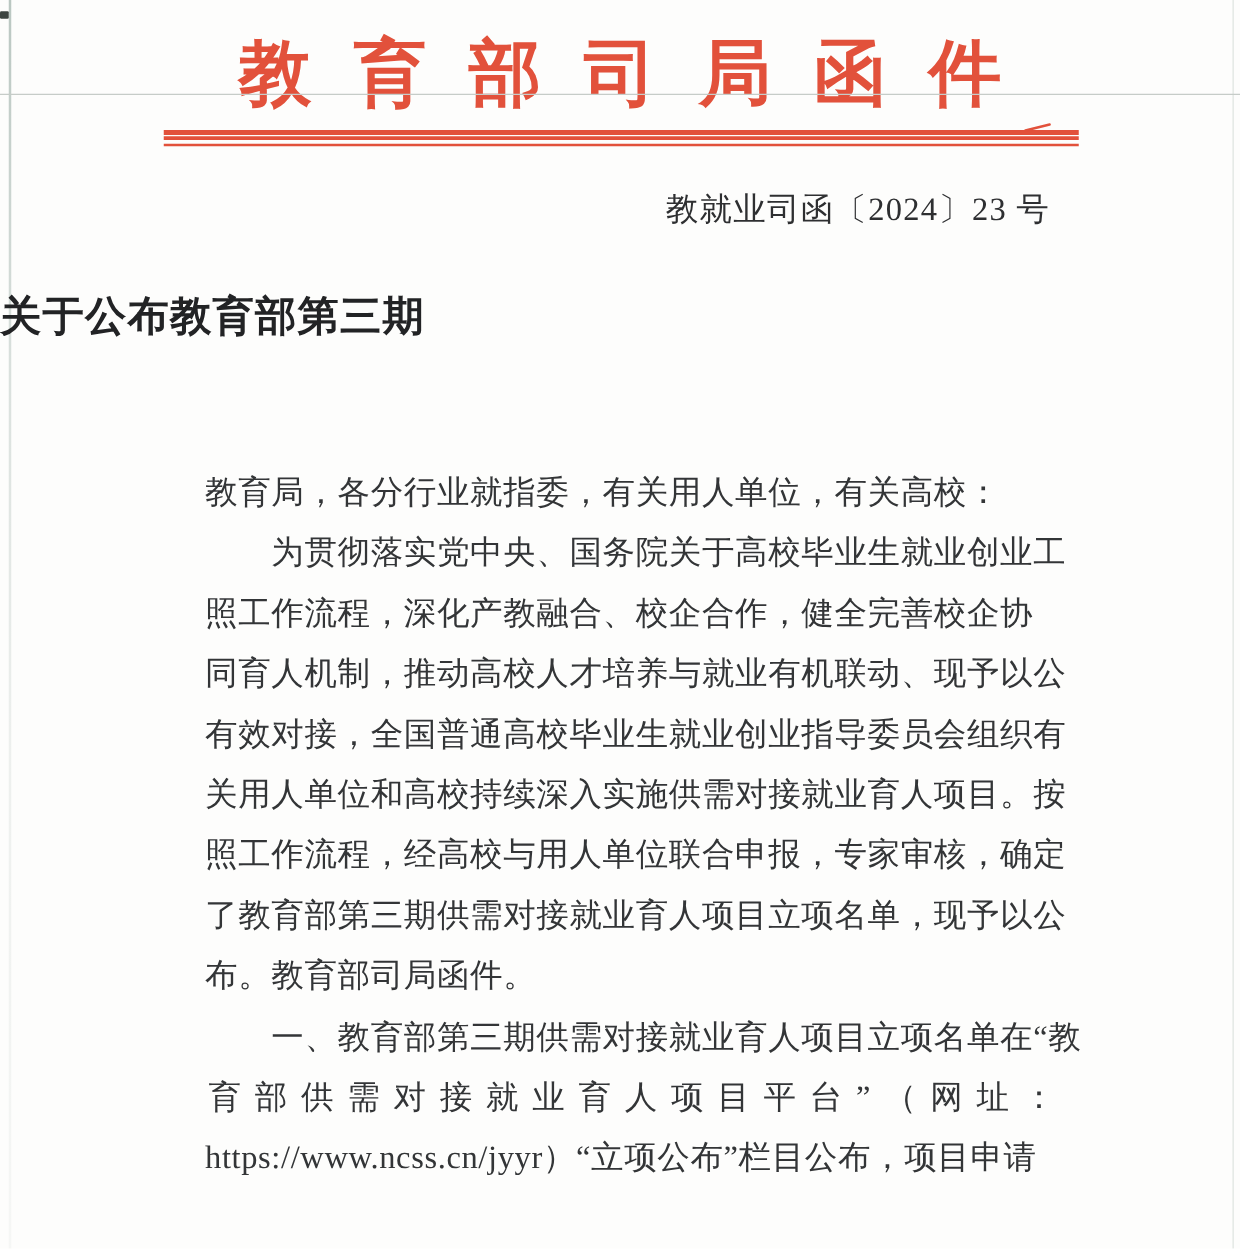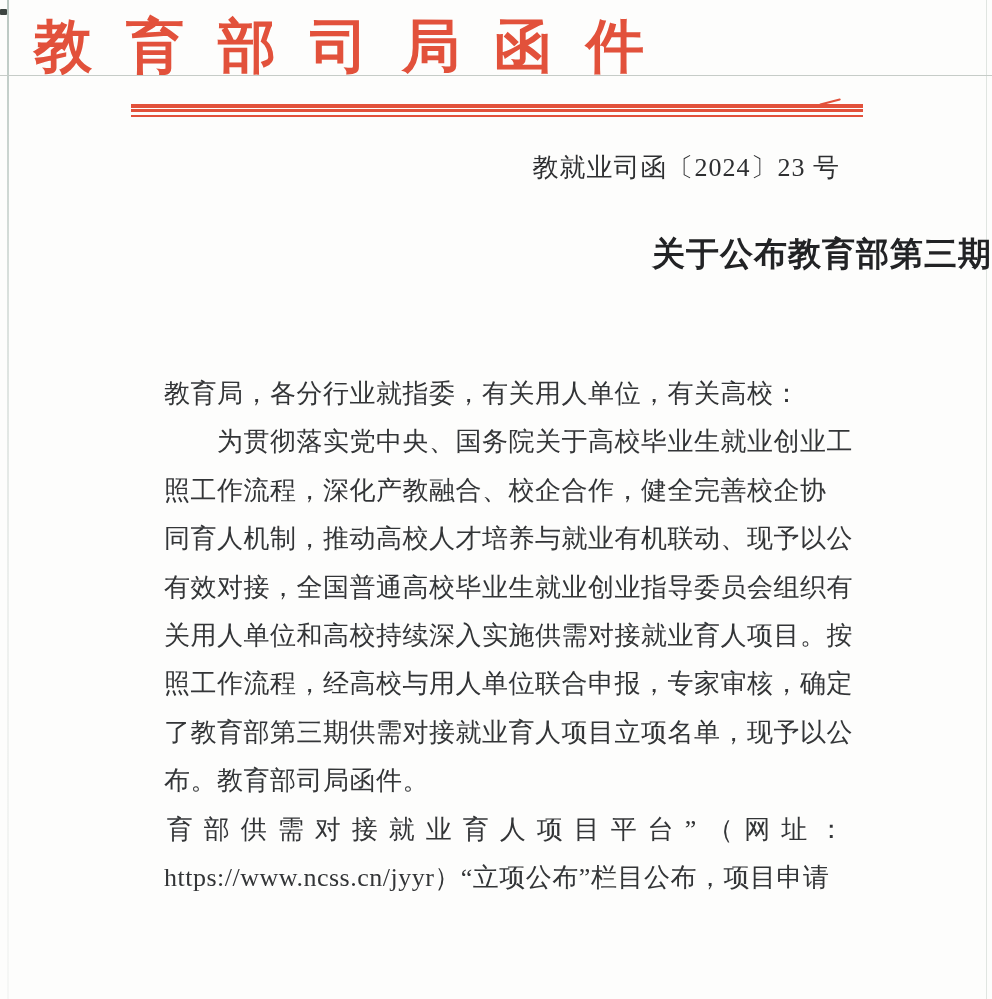--- a/index.html
+++ b/index.html
@@ -35,22 +35,22 @@
   .corner-speck {
     position: absolute;
     left: 0; top: 9px;
     width: 7px; height: 6px;
     background: #3c4440;
     border-radius: 1px;
   }
   
   .letterhead {
     position: absolute;
-    top: 8px; left: 0; right: 0;
-    text-align: left;
+    top: 20px; left: 0; right: 0;
+    text-align: center;
     font-size: 58px;
     font-weight: bold;
     letter-spacing: 34px;
     text-indent: 34px; 
     white-space: nowrap;
   }
   .hairline {
     position: absolute;
     top: 75px; left: 0;
     width: 100%; height: 1px;
@@ -78,21 +78,21 @@
     top: 150px; right: 152px;
     font-size: 26px;
     color: #2e2f31;
     letter-spacing: 1px;
     white-space: nowrap;
   }
   
   .doc-title {
     position: absolute;
     top: 231px; left: 0; right: 0;
-    text-align: right;
+    text-align: left;
     font-size: 33px;
     font-weight: bold;
     color: #222325;
     line-height: 46px;
     letter-spacing: 1px;
   }
   
   .body-text {
     position: absolute;
     top: 370px; left: 164px;
@@ -136,17 +136,18 @@
 
       <div class="line">教育局，各分行业就指委，有关用人单位，有关高校：</div>
       <div class="line indent">为贯彻落实党中央、国务院关于高校毕业生就业创业工</div>
       <div class="line">照工作流程，深化产教融合、校企合作，健全完善校企协</div>
       <div class="line">同育人机制，推动高校人才培养与就业有机联动、现予以公</div>
       <div class="line">有效对接，全国普通高校毕业生就业创业指导委员会组织有</div>
       <div class="line">关用人单位和高校持续深入实施供需对接就业育人项目。按</div>
       <div class="line">照工作流程，经高校与用人单位联合申报，专家审核，确定</div>
       <div class="line">了教育部第三期供需对接就业育人项目立项名单，现予以公</div>
       <div class="line">布。教育部司局函件。</div>
+      <div class="line indent">一、教育部第三期供需对接就业育人项目立项名单在“教</div>
       <div class="line spread">育部供需对接就业育人项目平台”（网址：</div>
       <div class="line">https://www.ncss.cn/jyyr）“立项公布”栏目公布，项目申请</div>
     </div>
 
 </div>
 
 </body></html>

